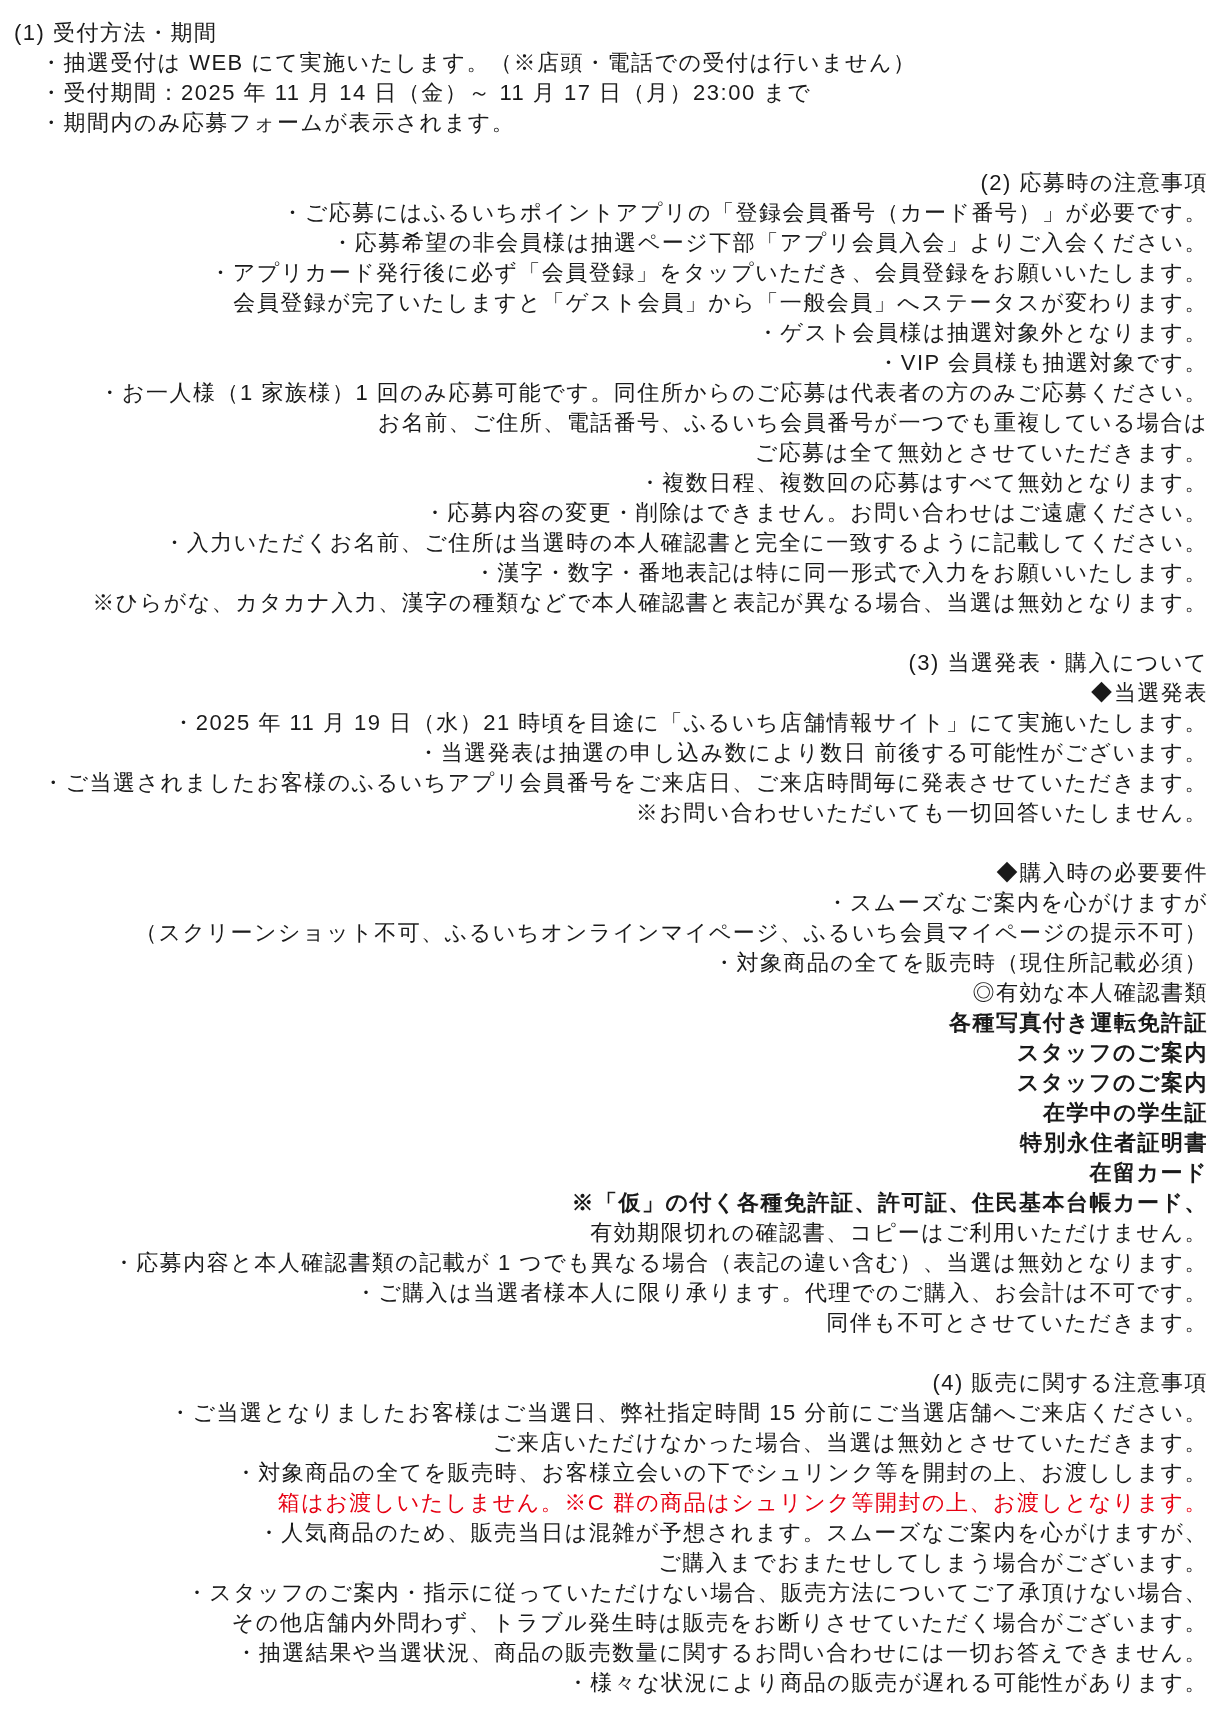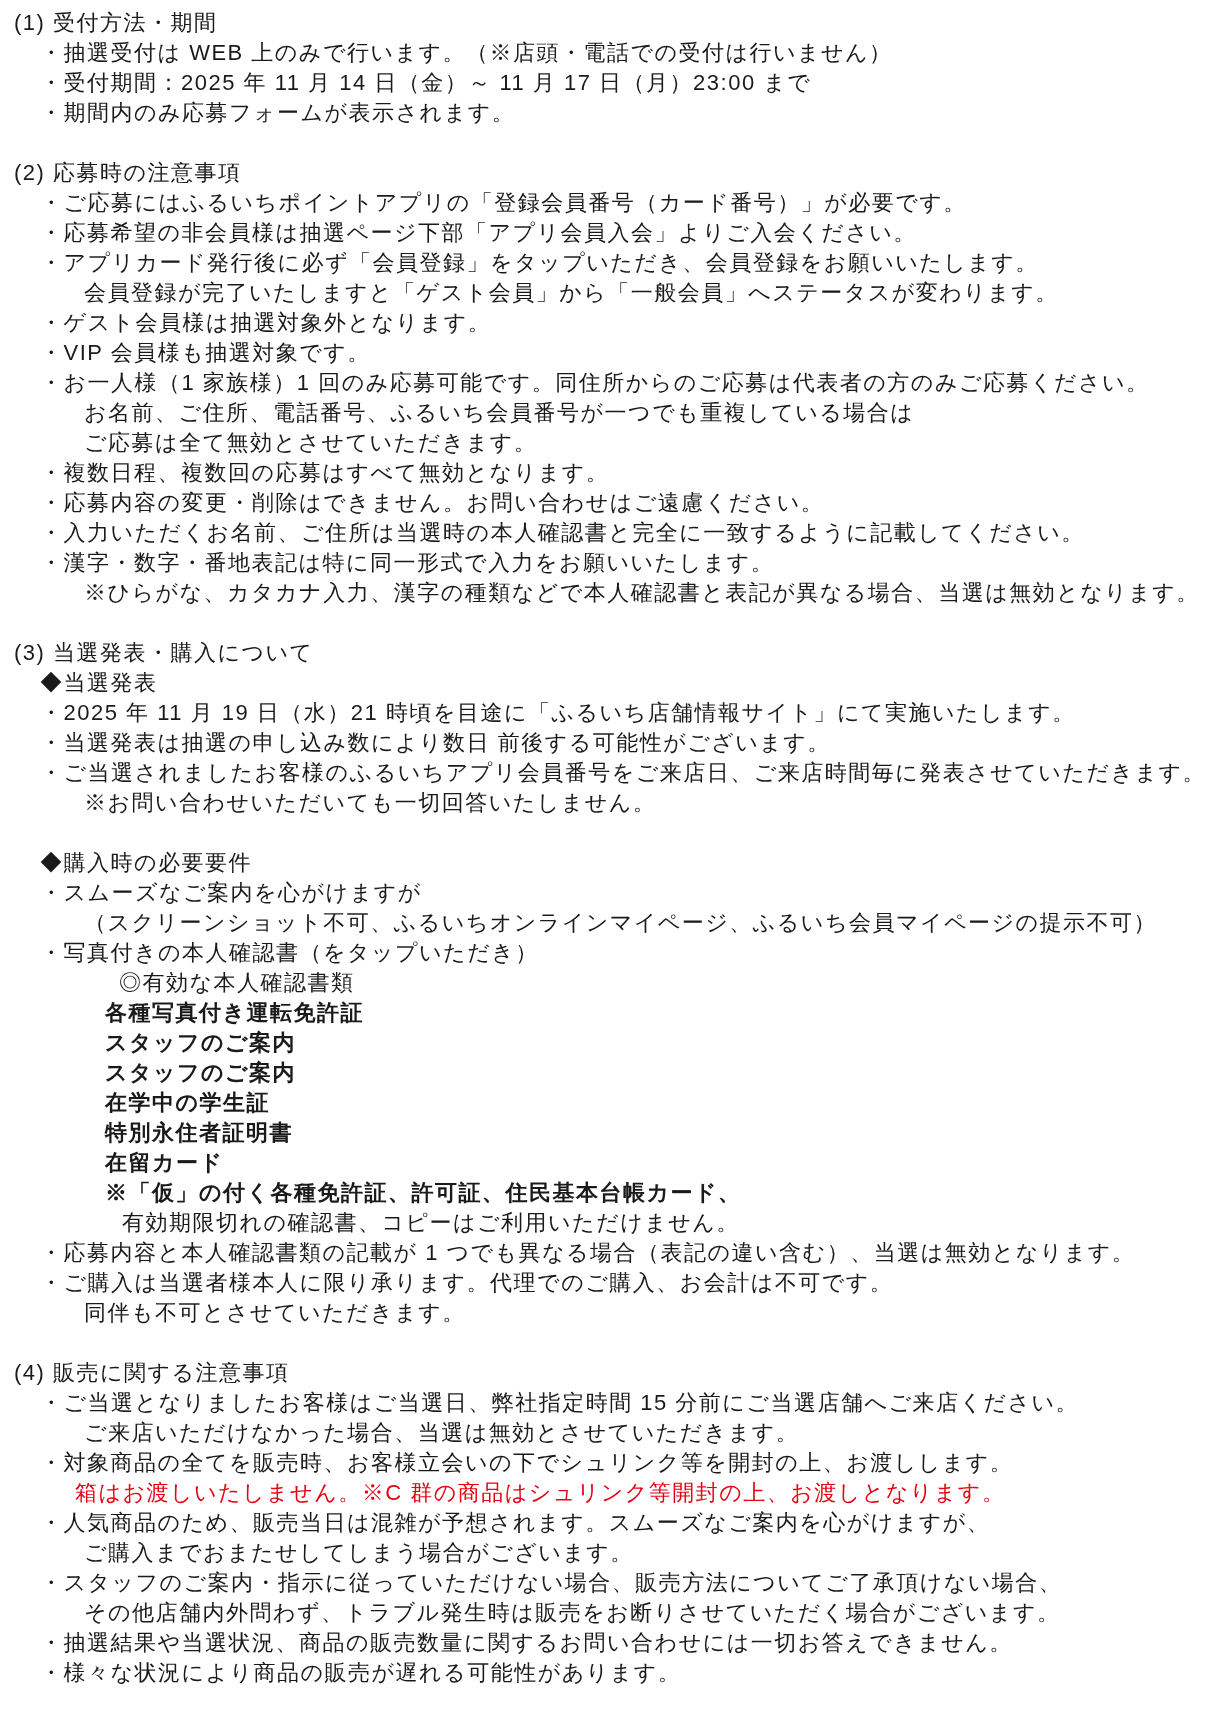--- a/index.html
+++ b/index.html
@@ -10,24 +10,25 @@
   body {
     width: 1208px;
     height: 1720px;
     overflow: hidden;
     font-family: "Liberation Sans", sans-serif;
     font-size: 22px;
     color: var(--text, #1a1a1a);
     letter-spacing: 1.5px;
   }
   .doc {
-    padding-top: 8px;
+    padding-top: 18px;
   }
   .section + .section {
     margin-top: 30px;
+    text-align: right;
   }
   .line {
     height: 30px;
     line-height: 30px;
     white-space: nowrap;
   }
   
   .ind-0 { padding-left: 14px;  }  
   .ind-1 { padding-left: 40px;  }  
   .ind-2 { padding-left: 60px; margin-left: 24px;  }  
@@ -36,21 +37,21 @@
   .ind-5 { padding-left: 122px; }  
   .ind-6 { padding-left: 75px;  }  
   .red { color: var(--emphasis, #e60012); }
 </style>
 </head>
 <body>
 
 <div class="doc">
     <div class="section">
       <div class="line ind-0">(1) 受付方法・期間</div>
-      <div class="line ind-1">・抽選受付は WEB 上のみで行います。（※店頭・電話での受付は行いません）</div>
+      <div class="line ind-1">・抽選受付は WEB にて実施いたします。（※店頭・電話での受付は行いません）</div>
       <div class="line ind-1">・受付期間：2025 年 11 月 14 日（金）～ 11 月 17 日（月）23:00 まで</div>
       <div class="line ind-1">・期間内のみ応募フォームが表示されます。</div>
     </div>
     <div class="section">
       <div class="line ind-0">(2) 応募時の注意事項</div>
       <div class="line ind-1">・ご応募にはふるいちポイントアプリの「登録会員番号（カード番号）」が必要です。</div>
       <div class="line ind-1">・応募希望の非会員様は抽選ページ下部「アプリ会員入会」よりご入会ください。</div>
       <div class="line ind-1">・アプリカード発行後に必ず「会員登録」をタップいただき、会員登録をお願いいたします。</div>
       <div class="line ind-2">会員登録が完了いたしますと「ゲスト会員」から「一般会員」へステータスが変わります。</div>
       <div class="line ind-1">・ゲスト会員様は抽選対象外となります。</div>
@@ -68,21 +69,21 @@
       <div class="line ind-0">(3) 当選発表・購入について</div>
       <div class="line ind-1">◆当選発表</div>
       <div class="line ind-1">・2025 年 11 月 19 日（水）21 時頃を目途に「ふるいち店舗情報サイト」にて実施いたします。</div>
       <div class="line ind-1">・当選発表は抽選の申し込み数により数日 前後する可能性がございます。</div>
       <div class="line ind-1">・ご当選されましたお客様のふるいちアプリ会員番号をご来店日、ご来店時間毎に発表させていただきます。</div>
       <div class="line ind-2">※お問い合わせいただいても一切回答いたしません。</div>
       <div class="line ind-0"></div>
       <div class="line ind-1">◆購入時の必要要件</div>
       <div class="line ind-1">・スムーズなご案内を心がけますが</div>
       <div class="line ind-2">（スクリーンショット不可、ふるいちオンラインマイページ、ふるいち会員マイページの提示不可）</div>
-      <div class="line ind-1">・写真付きの本人確認書（をタップいただき）</div>
+      <div class="line ind-1">・対象商品の全てを販売時（現住所記載必須）</div>
       <div class="line ind-3">◎有効な本人確認書類</div>
       <div class="line ind-4">各種写真付き運転免許証</div>
       <div class="line ind-4">スタッフのご案内</div>
       <div class="line ind-4">スタッフのご案内</div>
       <div class="line ind-4">在学中の学生証</div>
       <div class="line ind-4">特別永住者証明書</div>
       <div class="line ind-4">在留カード</div>
       <div class="line ind-4">※「仮」の付く各種免許証、許可証、住民基本台帳カード、</div>
       <div class="line ind-5">有効期限切れの確認書、コピーはご利用いただけません。</div>
       <div class="line ind-1">・応募内容と本人確認書類の記載が 1 つでも異なる場合（表記の違い含む）、当選は無効となります。</div>

